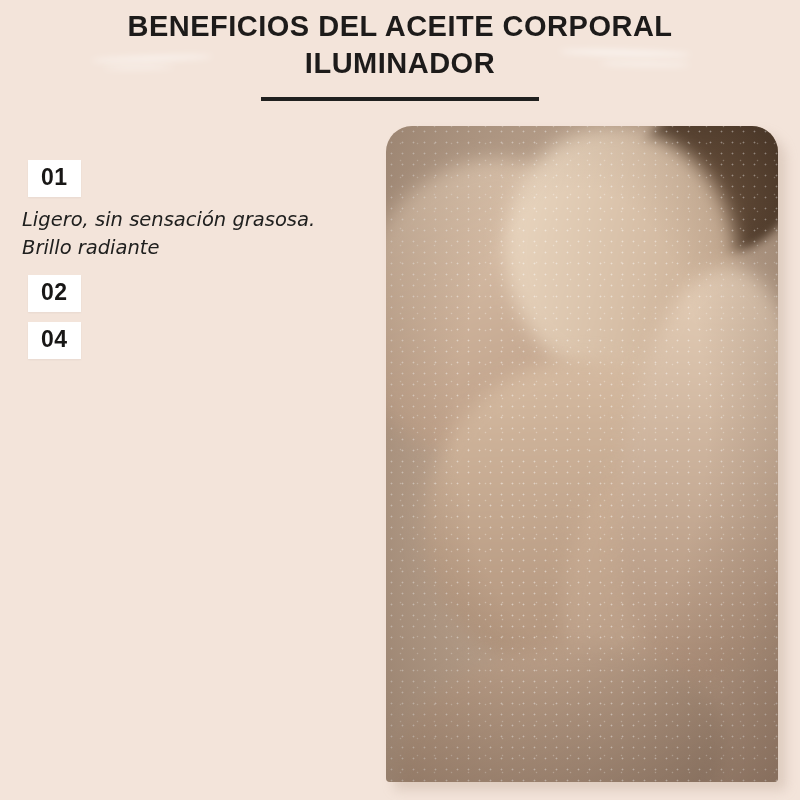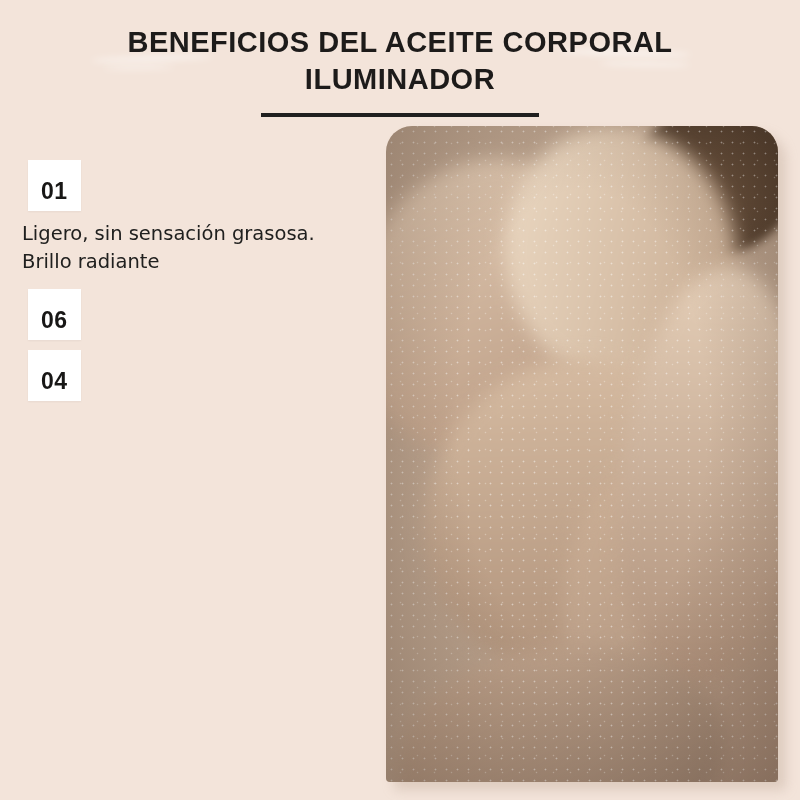--- a/index.html
+++ b/index.html
@@ -28,21 +28,21 @@
     filter: blur(3px);
   }
   .streak.s1 { left: 92px; top: 56px; width: 120px; height: 5px; transform: rotate(-2deg); }
   .streak.s2 { left: 104px; top: 66px; width: 70px; height: 3px; transform: rotate(-1deg); }
   .streak.s3 { left: 560px; top: 50px; width: 130px; height: 6px; transform: rotate(1.5deg); }
   .streak.s4 { left: 600px; top: 62px; width: 90px; height: 4px; transform: rotate(1deg); }
 
   .title-block {
     position: absolute;
     left: 0;
-    top: 24px;
+    top: 8px;
     width: 800px;
     text-align: center;
   }
   .title {
     font-family: "Liberation Sans", sans-serif;
     font-weight: bold;
     font-size: 29px;
     letter-spacing: 0.5px;
     color: #1d1b1a;
     line-height: 1.28;
@@ -66,34 +66,34 @@
     margin-bottom: 10px;
   }
   .badge {
     display: inline-block;
     background: #ffffff;
     color: #181716;
     font-family: "Liberation Sans", sans-serif;
     font-weight: bold;
     font-size: 23px;
     line-height: 1;
-    padding: 20px 13px 8px 13px;
+    padding: 6px 13px 8px 13px;
     margin-left: 6px;
     letter-spacing: 0.5px;
     box-shadow: 0 1px 2px rgba(0,0,0,0.05);
   }
   .benefit-text {
     font-family: "DejaVu Sans", sans-serif;
     font-size: 19.5px;
     color: #20201f;
     line-height: 1.42;
     margin-top: 7px;
     max-width: 345px;
   }
-  .b1 .benefit-text { margin-top: 9px; }
+  .b1 .benefit-text { margin-top: 9px; font-style: italic; }
   .b2 { margin-top: 14px; }
   .b3 { margin-top: 14px; }
   .b4 { margin-top: 8px; }
 
   
   .photo {
     position: absolute;
     left: 386px;
     top: 126px;
     width: 392px;
@@ -174,21 +174,21 @@
   </div>
 
   <div class="benefits">
 
     <div class="benefit b1">
       <div class="badge">01</div>
       <div class="benefit-text">Ligero, sin sensación grasosa. Brillo radiante</div>
     </div>
 
     <div class="benefit b2">
-      <div class="badge">06</div>
+      <div class="badge">02</div>
     </div>
 
 
     <div class="benefit b4">
       <div class="badge">04</div>
     </div>
 
   </div>
 
   <div class="photo-shadow"></div>

